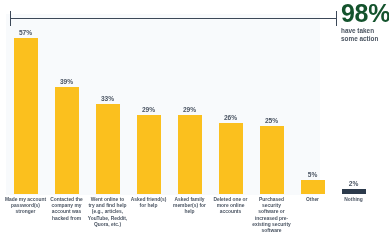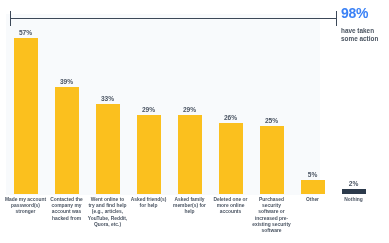--- a/index.html
+++ b/index.html
@@ -56,23 +56,23 @@
   .bracket-tick.left  { left: 0; }
   .bracket-tick.right { right: 0; }
 
   .callout {
     position: absolute;
     left: 341px;
     top: 2px;
     width: 48px;
   }
   .callout-value {
-    font-size: 14px;
-    font-weight: bold;
-    color: #3b82f6;
+    font-size: 25px;
+    font-weight: bold;
+    color: #14532d;
     line-height: 22px;
     letter-spacing: -0.3px;
   }
   .callout-sub {
     margin-top: 3px;
     font-size: 6.4px;
     line-height: 8px;
     color: #4a5461;
     font-weight: bold;
   }

